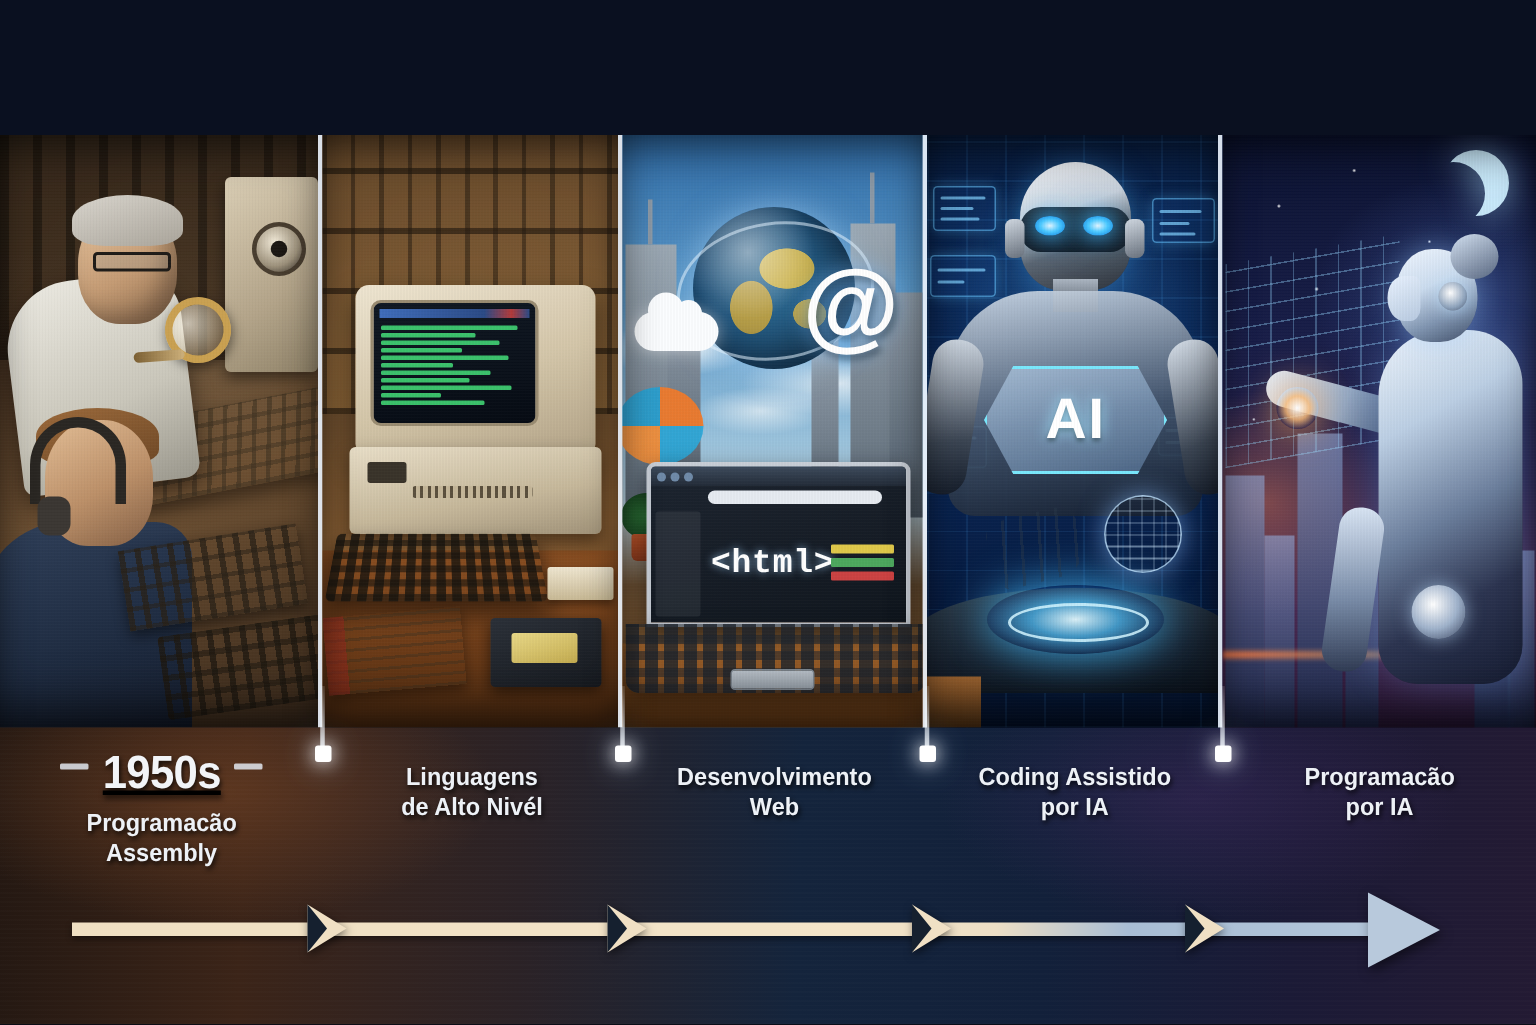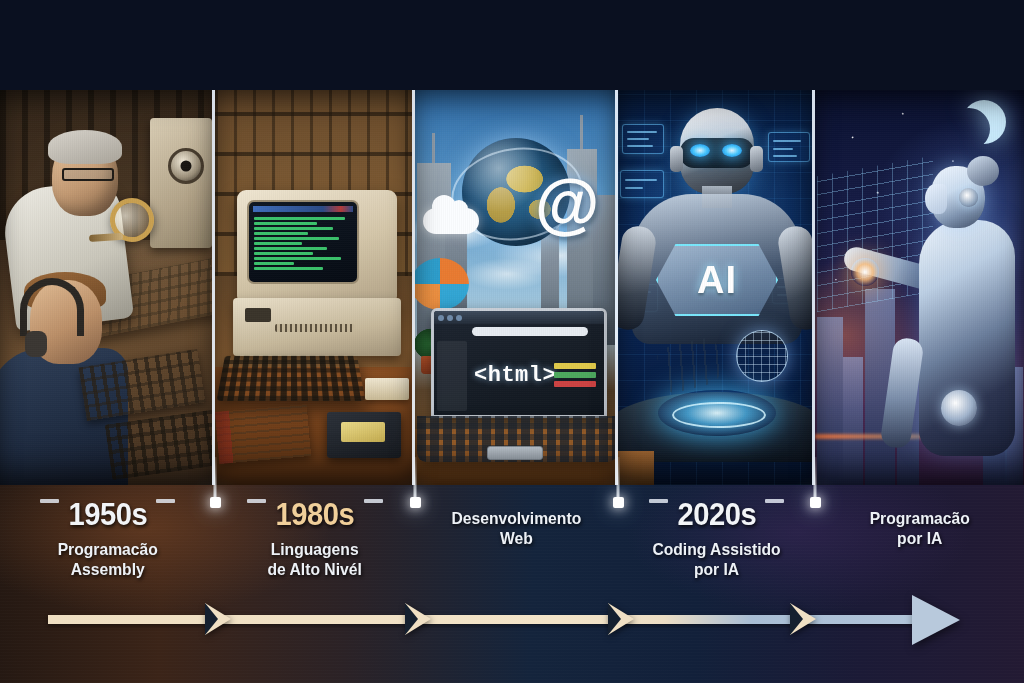--- a/index.html
+++ b/index.html
@@ -665,21 +665,21 @@
 
   .labels{
     position:absolute; left:0; top:0; width:100%; height:122px;
     display:flex;
   }
   .label-col{
     position:relative; display:flex; flex-direction:column;
     align-items:center; justify-content:flex-start;
     padding-top:14px;
   }
-  .era-row{ display:flex; align-items:flex-start; gap:7px; }
+  .era-row{ display:flex; align-items:center; gap:7px;text-decoration:underline; }
   .dash{
     display:block; width:19px; height:4px; border-radius:1px;
     background:rgba(232,238,246,.82);
     margin-bottom:7px;
   }
   .era{
     font-family:"Liberation Sans", sans-serif;
     font-weight:bold; font-size:31px; line-height:1;
     letter-spacing:-0.5px;
     text-shadow:1px 2px 4px rgba(0,0,0,.78);
@@ -914,40 +914,30 @@
         <div class="era-row">
           <span class="dash"></span>
           <span class="era" style="color:#f2f4f7">1950s</span>
           <span class="dash"></span>
         </div>
         <div class="desc">Programacão
 Assembly</div>
       </div>
 
       <div class="label-col" style="width:200px">
-        <div class="era-row">
-          <span class="dash"></span>
-          <span class="era" style="color:#f0cf9a">1980s</span>
-          <span class="dash"></span>
-        </div>
         <div class="desc">Linguagens
 de Alto Nivél</div>
       </div>
 
       <div class="label-col" style="width:203px">
         <div class="desc">Desenvolvimento
 Web</div>
       </div>
 
       <div class="label-col" style="width:197px">
-        <div class="era-row">
-          <span class="dash"></span>
-          <span class="era" style="color:#f2f4f7">2020s</span>
-          <span class="dash"></span>
-        </div>
         <div class="desc">Coding Assistido
 por IA</div>
       </div>
 
       <div class="label-col" style="flex:1">
         <div class="desc">Programacão
 por IA</div>
       </div>
 
     </div>

